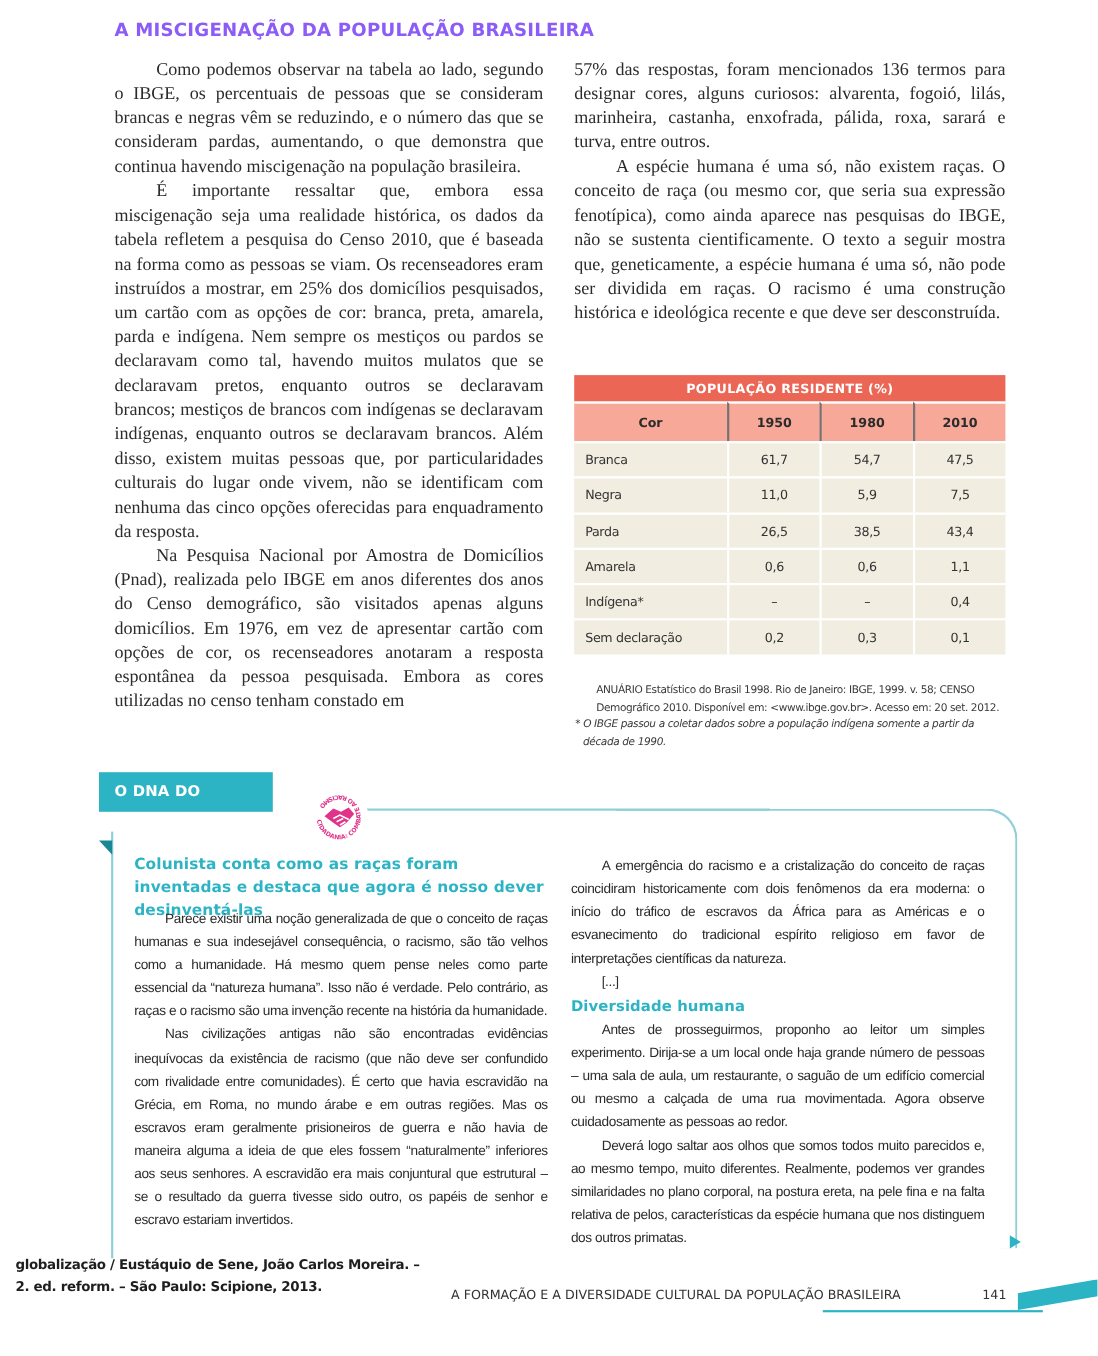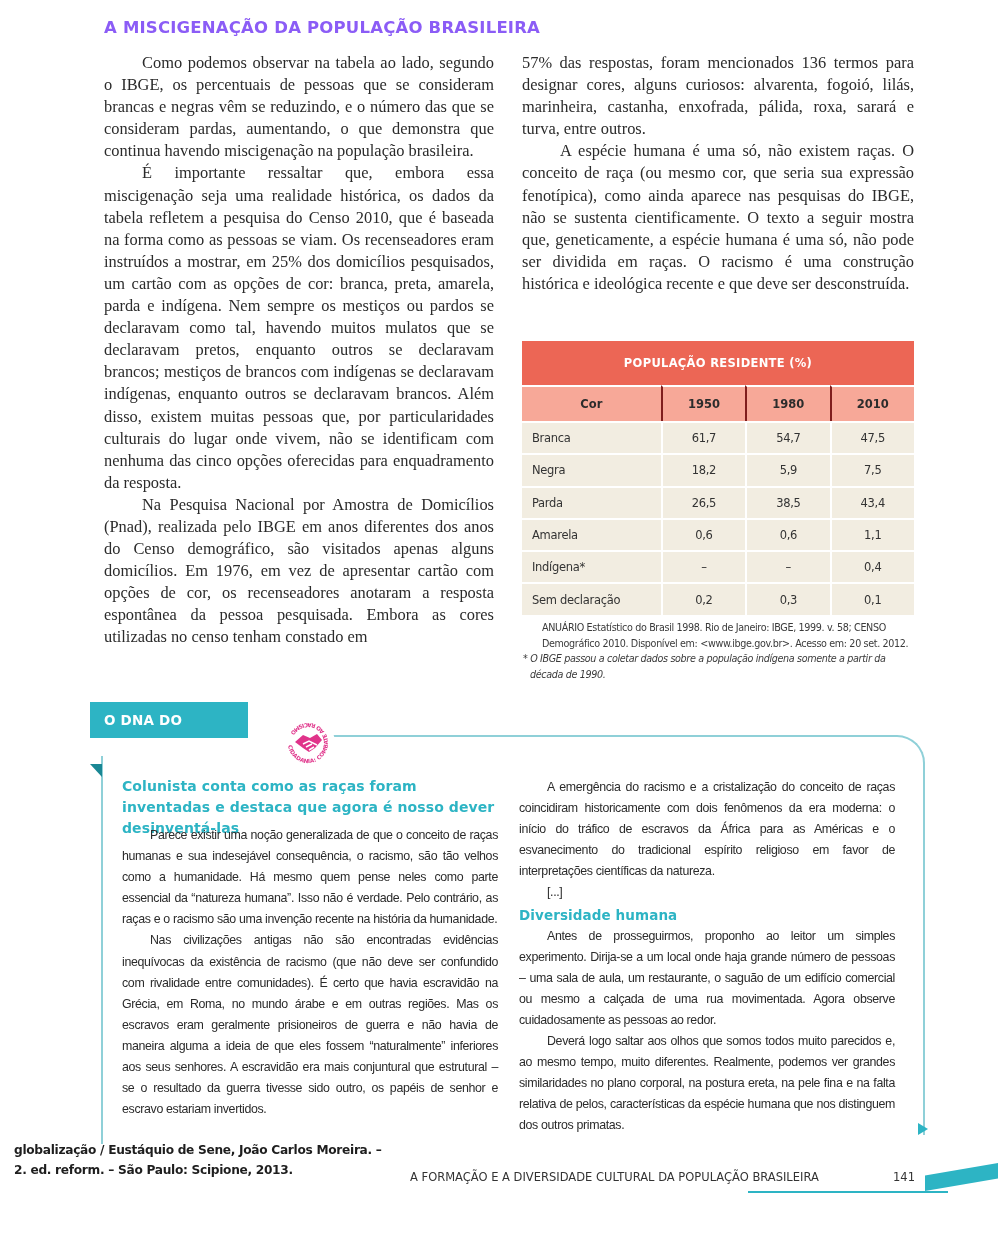--- a/index.html
+++ b/index.html
@@ -21,26 +21,26 @@
   .serif-col p { text-indent: 38px; }
   .serif-col p.noindent { text-indent: 0; }
   #col-left { left: 104px; top: 52px; width: 390px; }
   #col-right { left: 522px; top: 52px; width: 392px; }
 
   
   .pop-table { position: absolute; left: 522px; top: 341px; width: 392px; border-collapse: separate; border-spacing: 0; }
   .pop-table .caption-row td {
     background: #ec6655; color: #fff; text-align: center;
     font-family: "DejaVu Sans", sans-serif; font-weight: bold; font-size: 11.5px;
-    height: 44px; letter-spacing: 0.3px;
+    height: 24px; letter-spacing: 0.3px;
   }
   .pop-table th {
     background: #f7a898; color: #2c2c2c;
     font-family: "DejaVu Sans", sans-serif; font-weight: bold; font-size: 11.5px;
-    height: 36px; border-left: 2px solid #7f1d1d; border-top: 2px solid #fff;
+    height: 36px; border-left: 2px solid #737373; border-top: 2px solid #fff;
   }
   .pop-table th:first-child { border-left: none; }
   .pop-table td.cell {
     background: #f2ede1; color: #333;
     font-family: "DejaVu Sans", sans-serif; font-size: 11.5px;
     height: 32.3px; border-left: 2px solid #fff; border-top: 2px solid #fff;
     text-align: center; letter-spacing: -0.3px;
   }
   .pop-table td.cell.label { text-align: left; padding-left: 10px; border-left: none; }
   .col-cor { width: 138px; }
@@ -149,21 +149,21 @@
     <th>2010</th>
   </tr>
   <tr>
     <td class="cell label">Branca</td>
     <td class="cell">61,7</td>
     <td class="cell">54,7</td>
     <td class="cell">47,5</td>
   </tr>
   <tr>
     <td class="cell label">Negra</td>
-    <td class="cell">18,2</td>
+    <td class="cell">11,0</td>
     <td class="cell">5,9</td>
     <td class="cell">7,5</td>
   </tr>
   <tr>
     <td class="cell label">Parda</td>
     <td class="cell">26,5</td>
     <td class="cell">38,5</td>
     <td class="cell">43,4</td>
   </tr>
   <tr>

